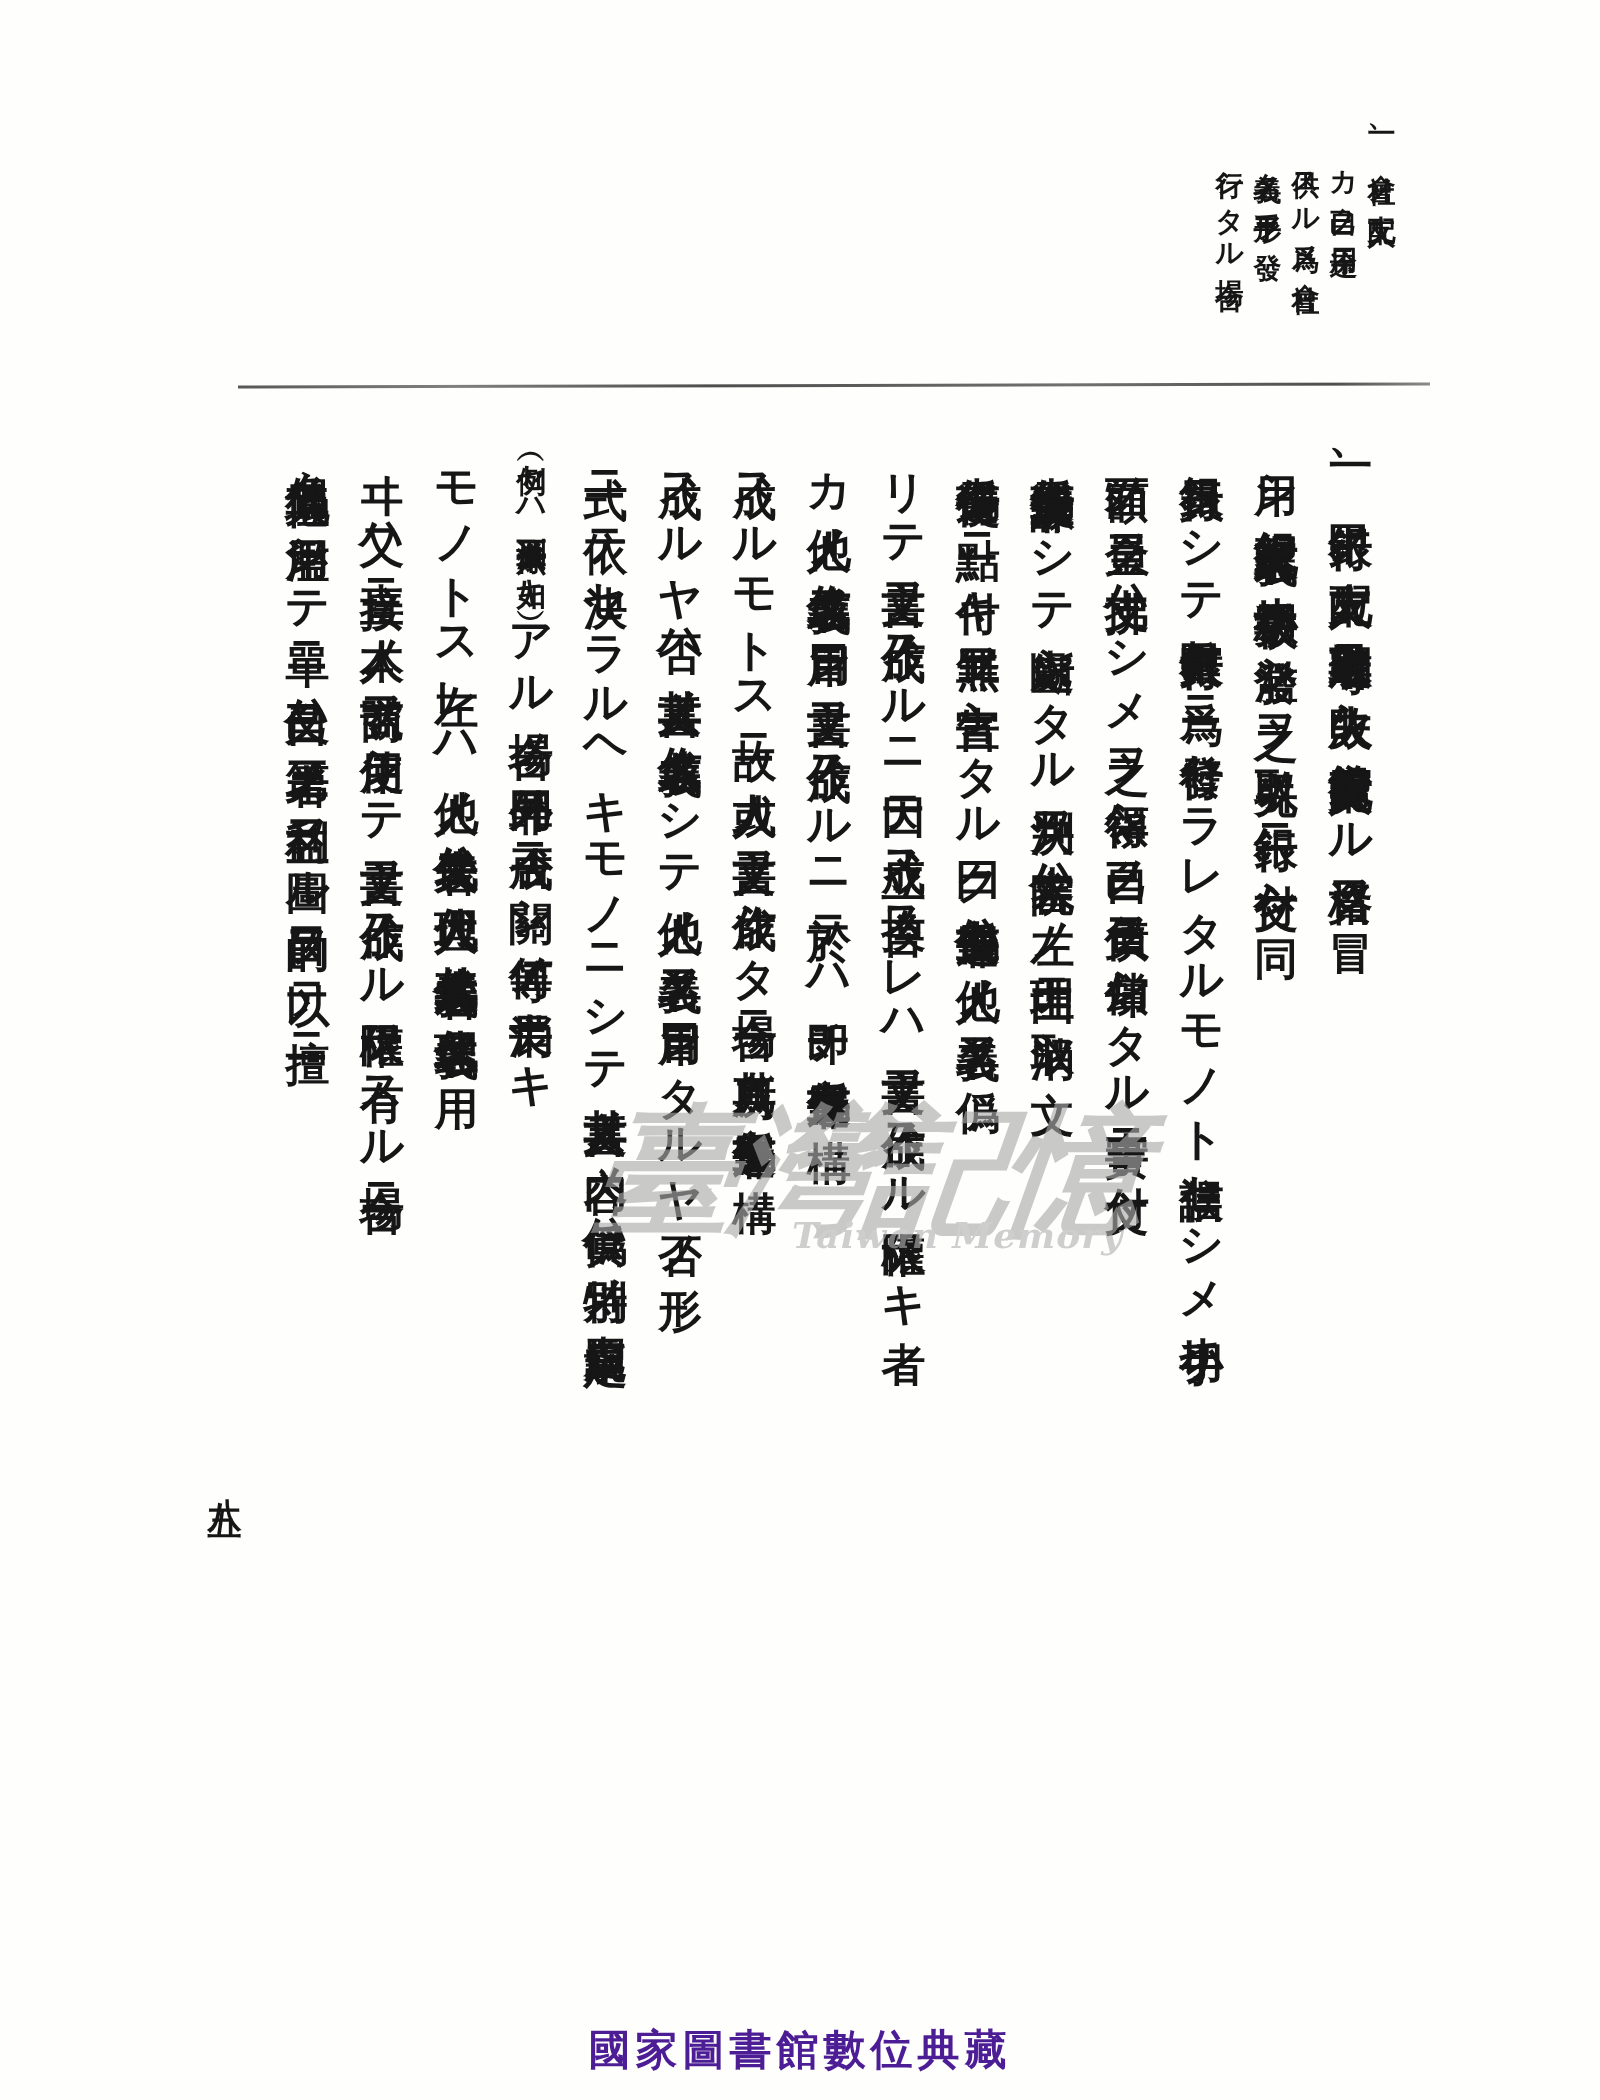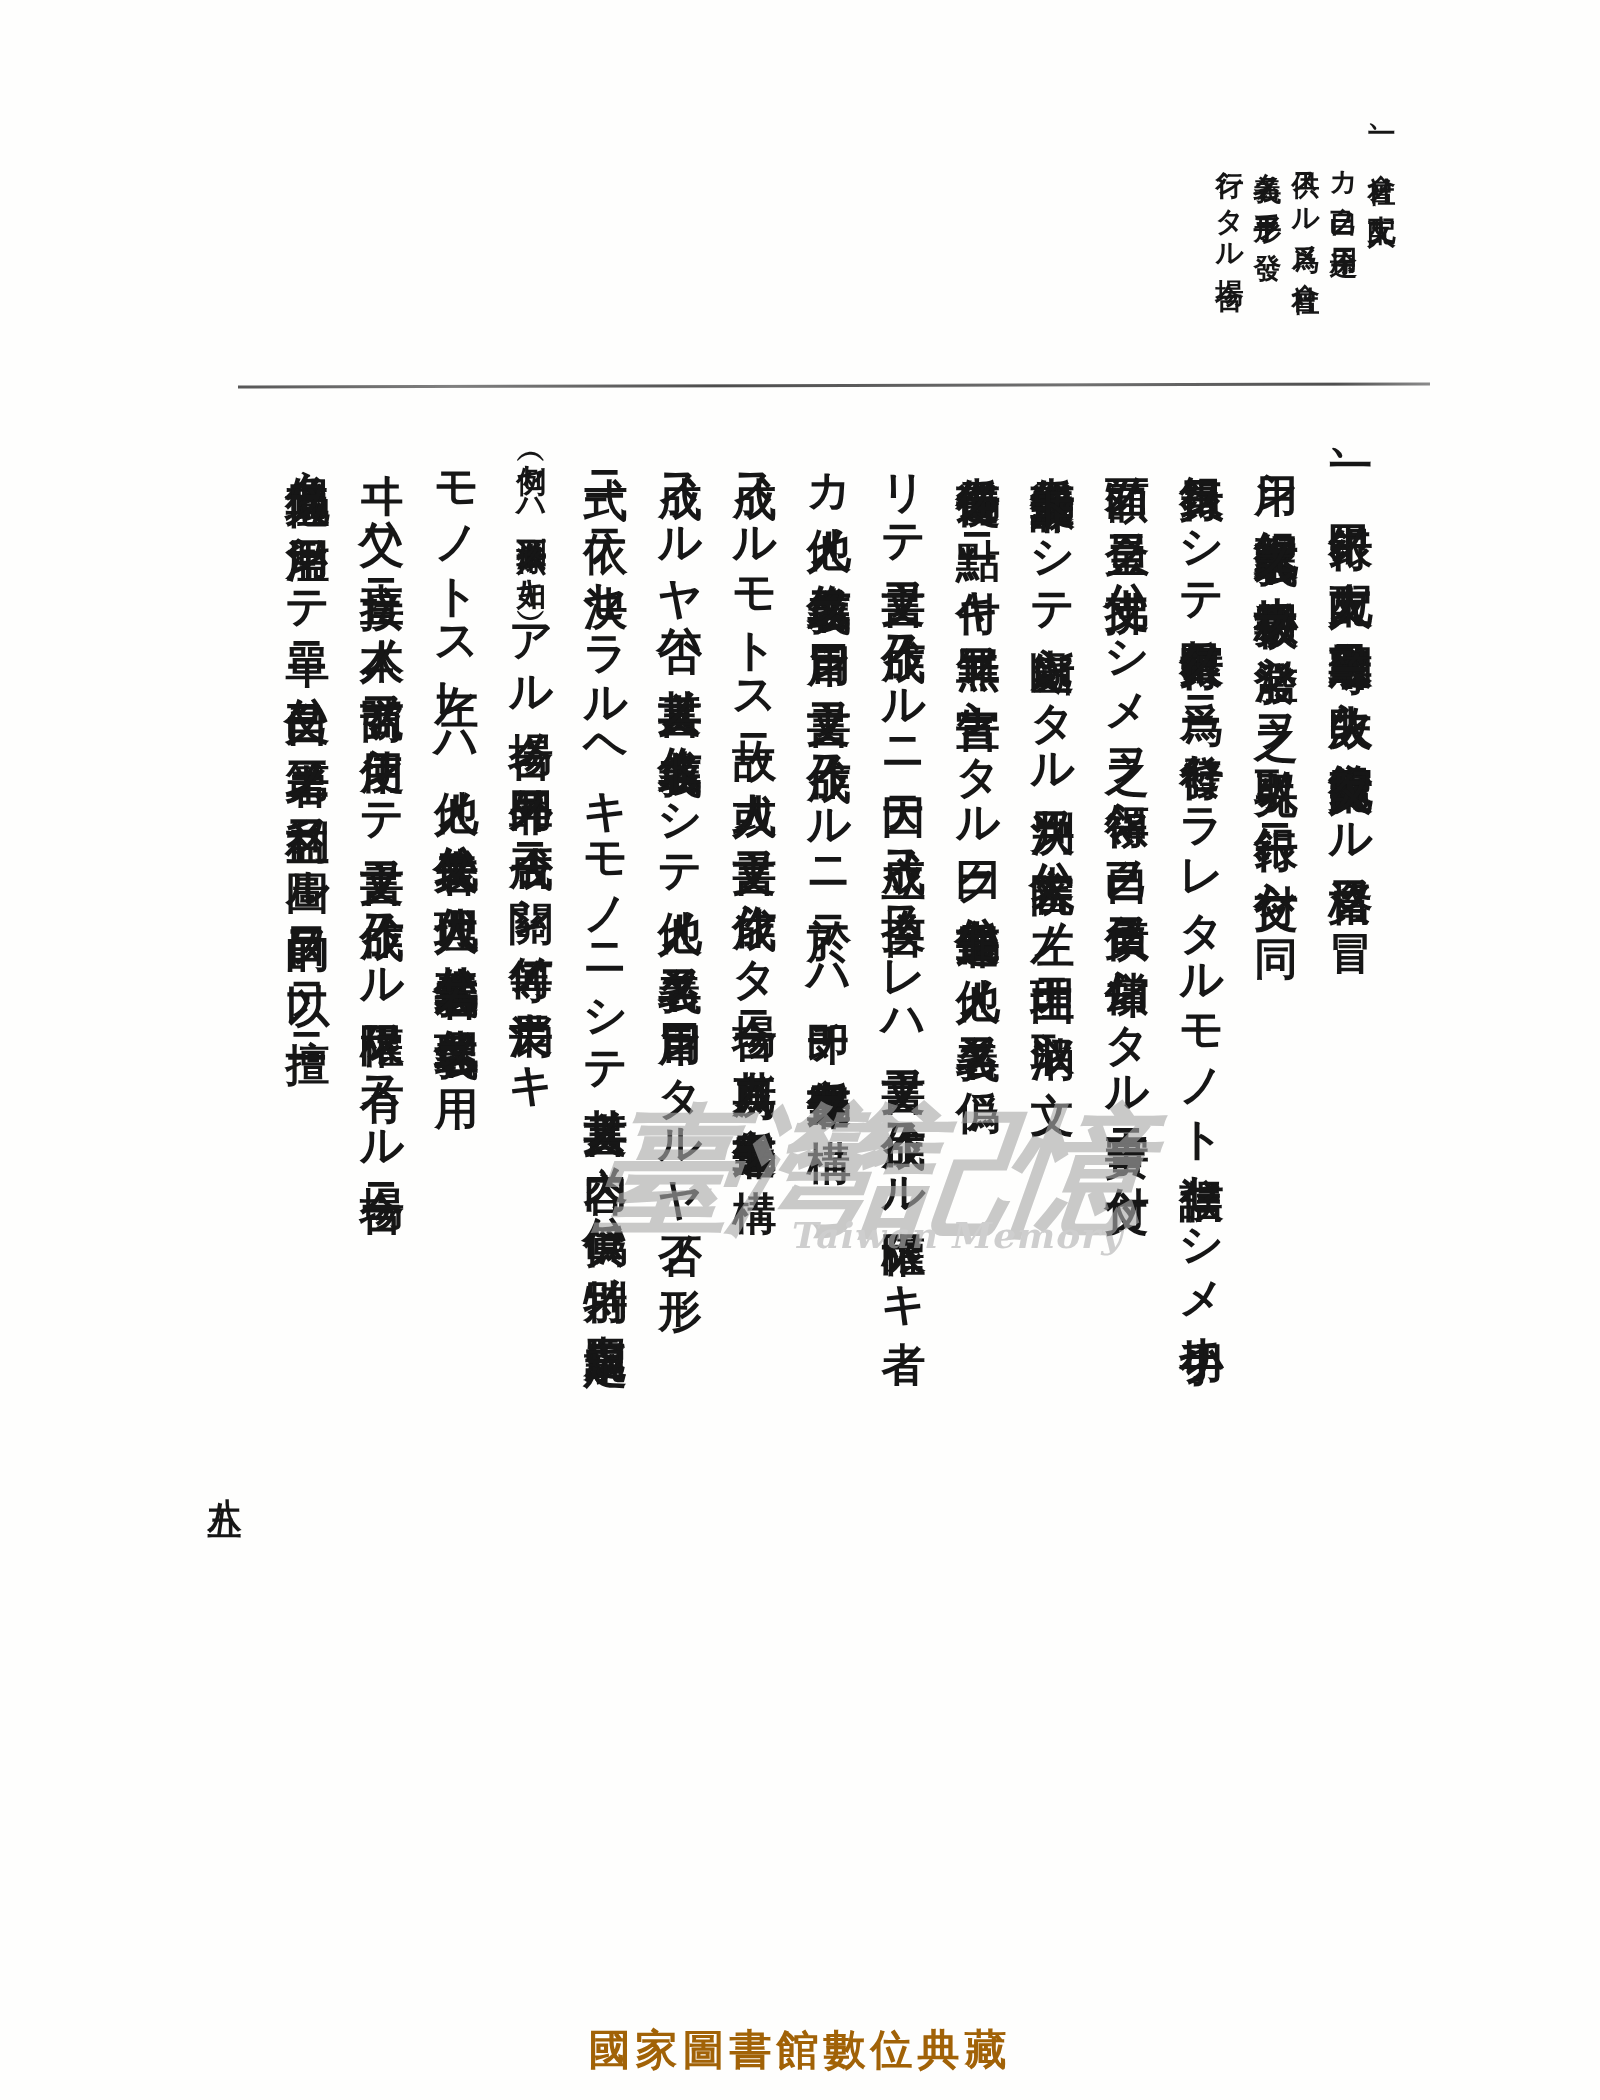--- a/index.html
+++ b/index.html
@@ -92,21 +92,21 @@
     font-weight:bold;
   }
 
   
   .footer-caption{
     position:absolute;
     left:50%;top:2022px;
     transform:translateX(-50%);
     font-size:42px;
     letter-spacing:5px;
-    color:#a16207;
+    color:#4c1d95;
     font-weight:bold;
     font-family:"DejaVu Sans", sans-serif;
     white-space:nowrap;
   }
 </style>
 </head>
 <body>
 
 <div class="page">
 

